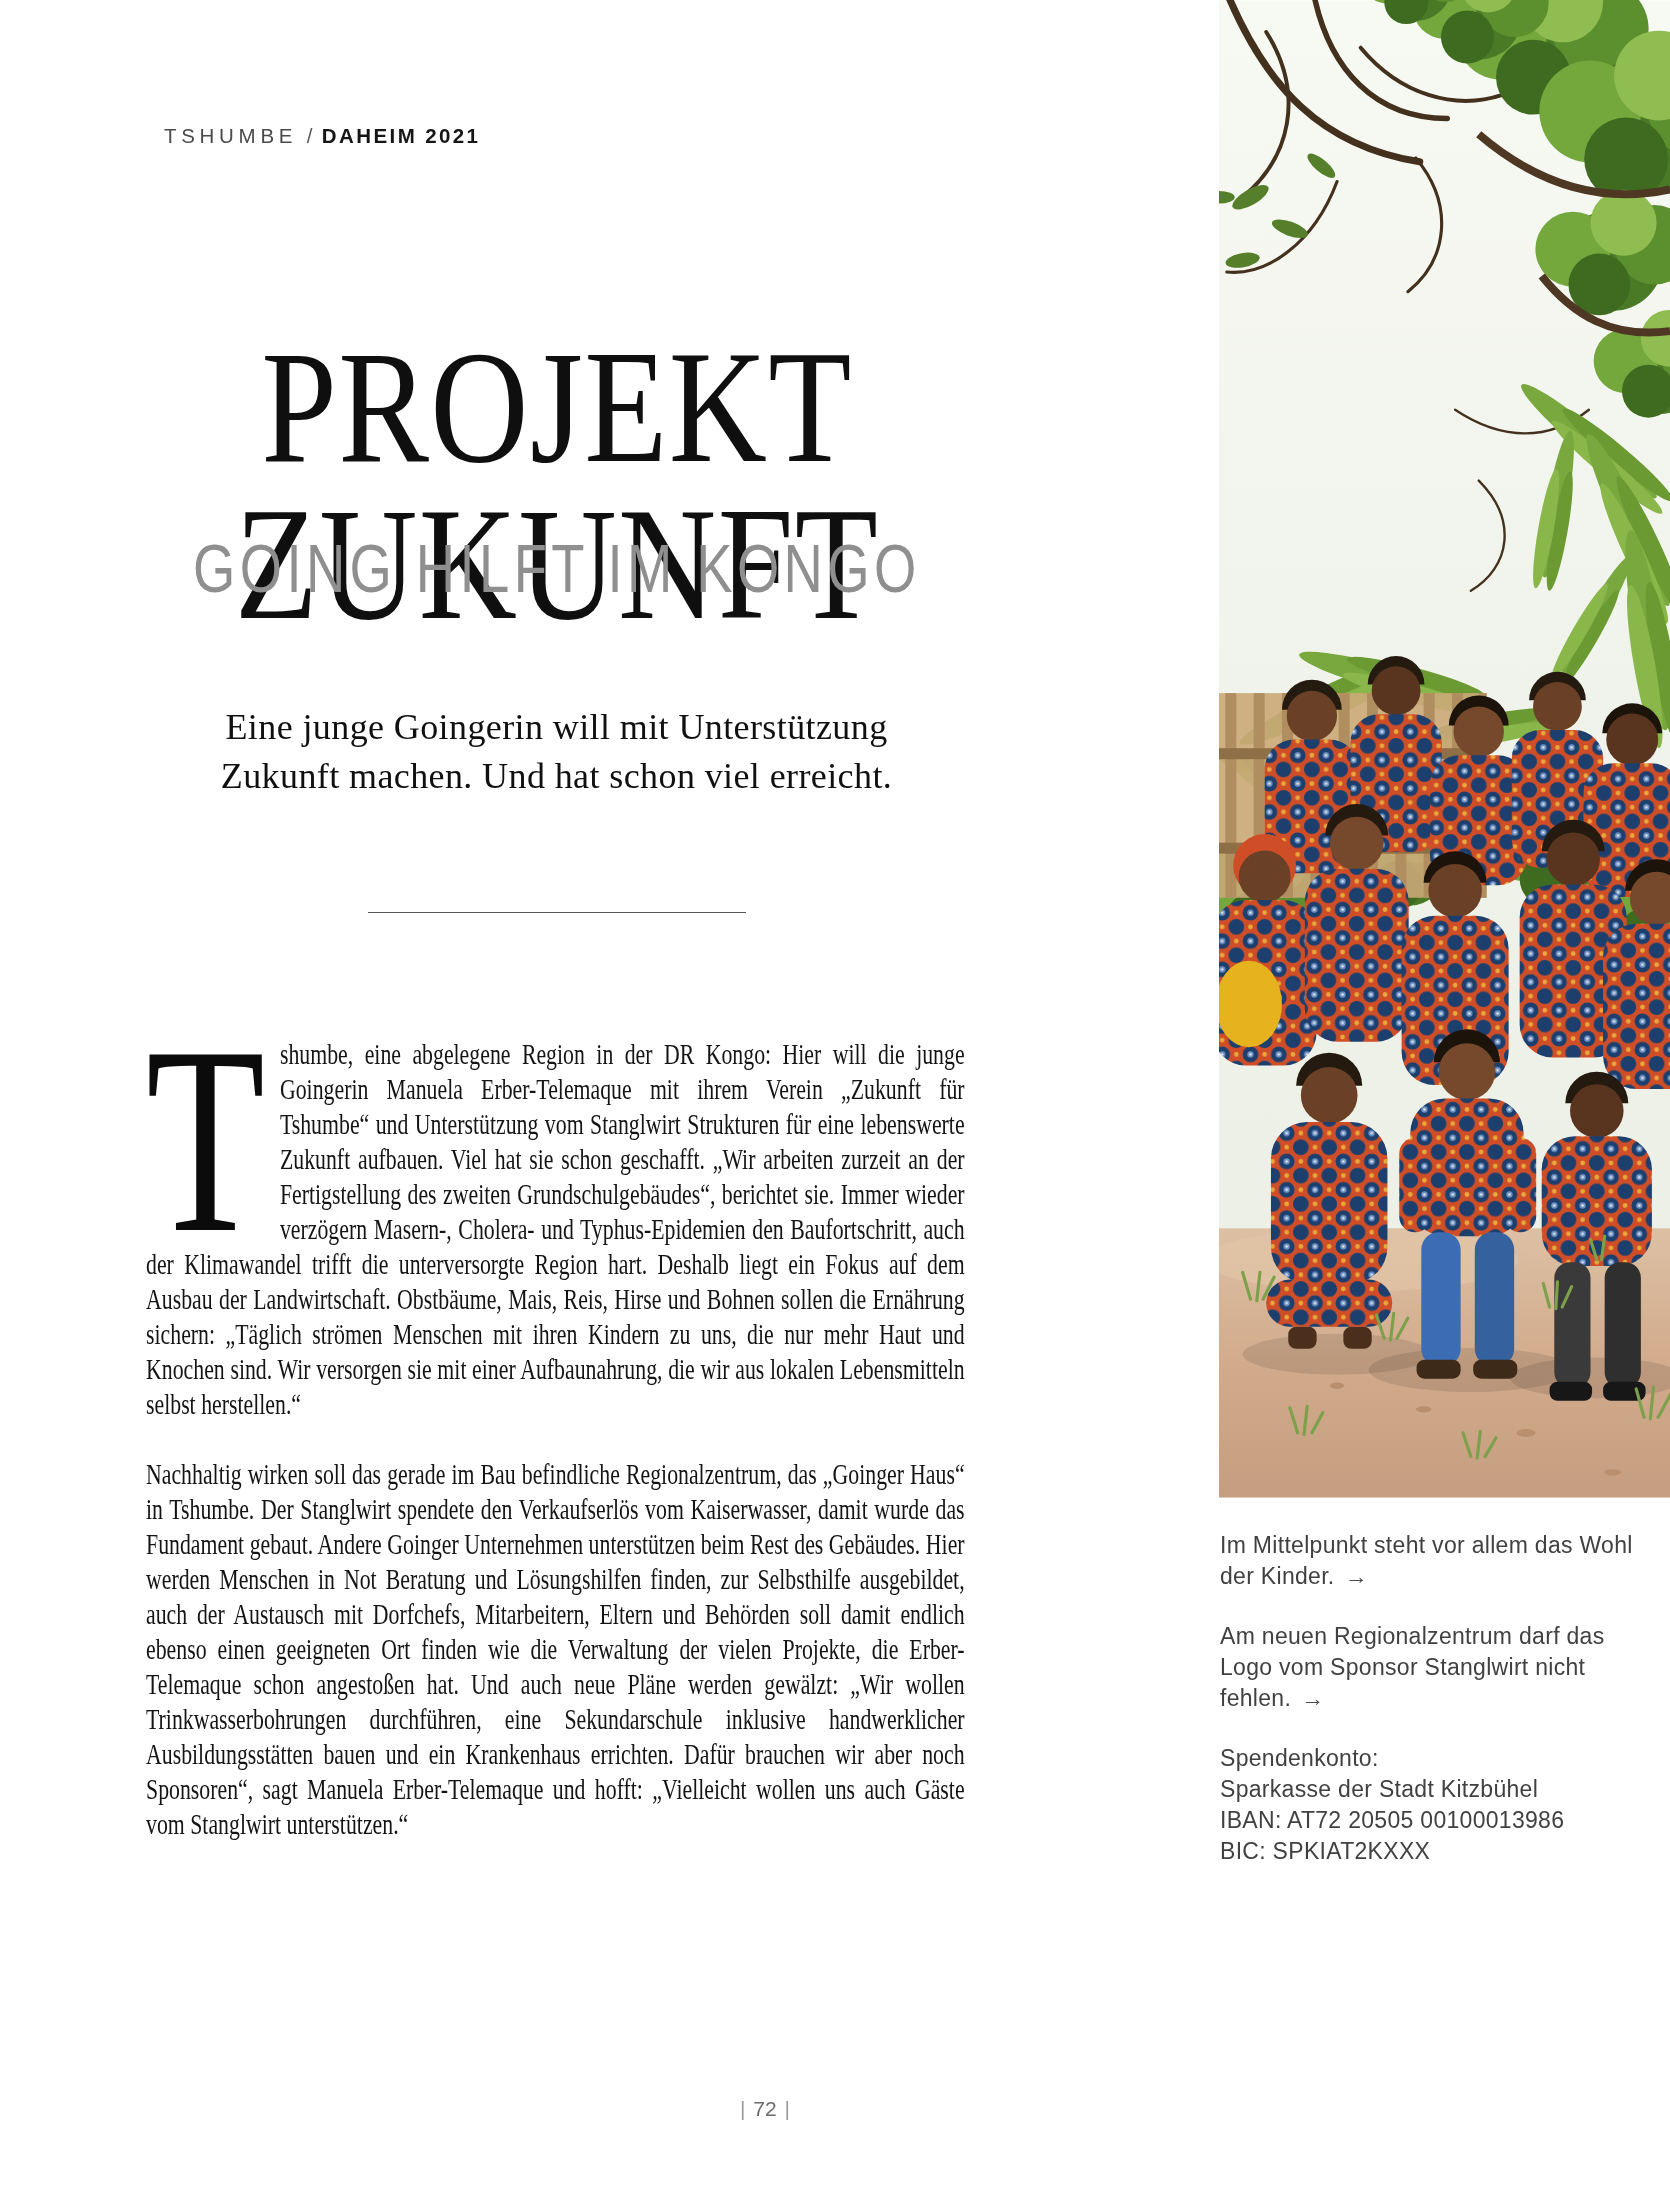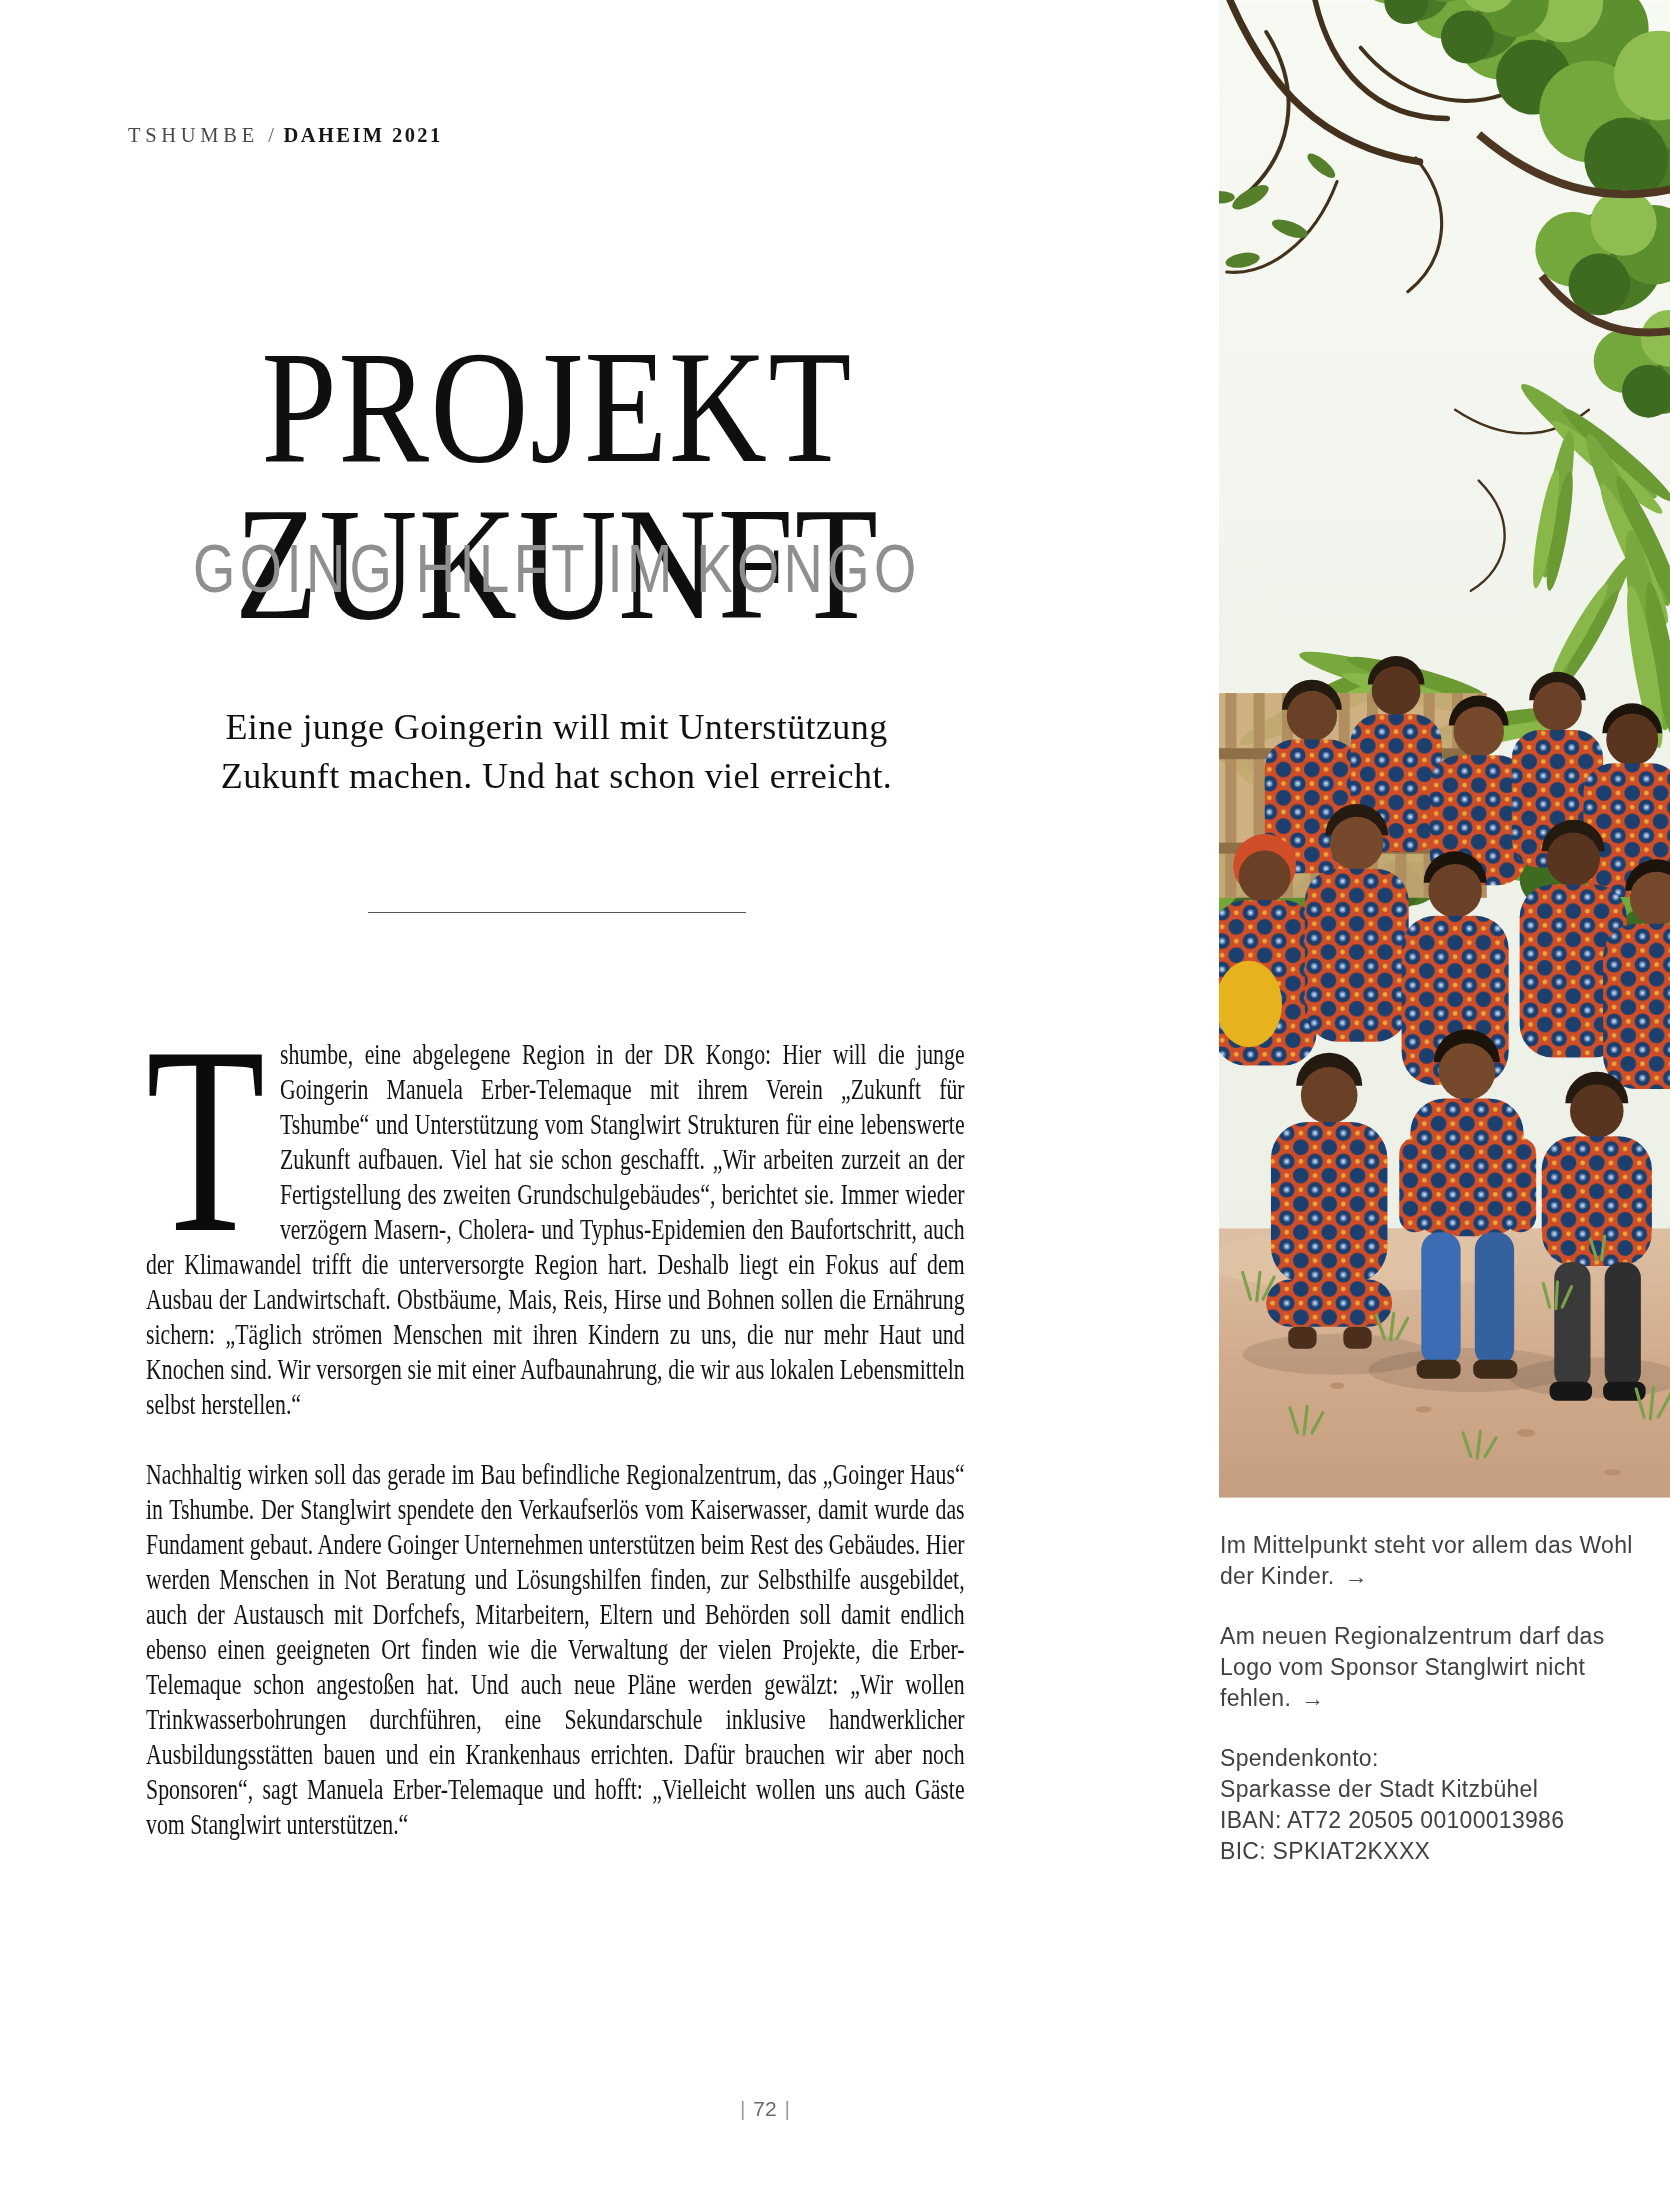--- a/index.html
+++ b/index.html
@@ -1,22 +1,22 @@
 <!DOCTYPE html>
 <html style="font-size:12.6px"><head>
 <meta charset="utf-8">
 <style>
   html,body{margin:0;padding:0;}
   body{
     width:1670px;height:2205px;position:relative;background:#ffffff;
     font-family:"Liberation Serif", serif;color:#1a1a1a;overflow:hidden;
   }
   .kicker{
-    position:absolute;left:128px;top:124px;
-    font-family:Liberation Serif, serif;font-size:20.5px;
+    position:absolute;left:164px;top:124px;
+    font-family:Liberation Sans, sans-serif;font-size:20.5px;
     color:#3a3a3a;white-space:nowrap;
   }
   .kicker .loc{font-weight:300;letter-spacing:4.7px;color:#4a4a4a;}
   .kicker .sep{font-weight:300;margin:0 9.5px;color:#5a5a5a;}
   .kicker .ed{font-weight:700;letter-spacing:2.4px;color:#161616;}
 
   .headline{
     position:absolute;left:0;top:219px;width:1114px;text-align:center;
     font-size:162px;line-height:157px;font-weight:400;color:#0f0f0f;
     letter-spacing:1.6px;

